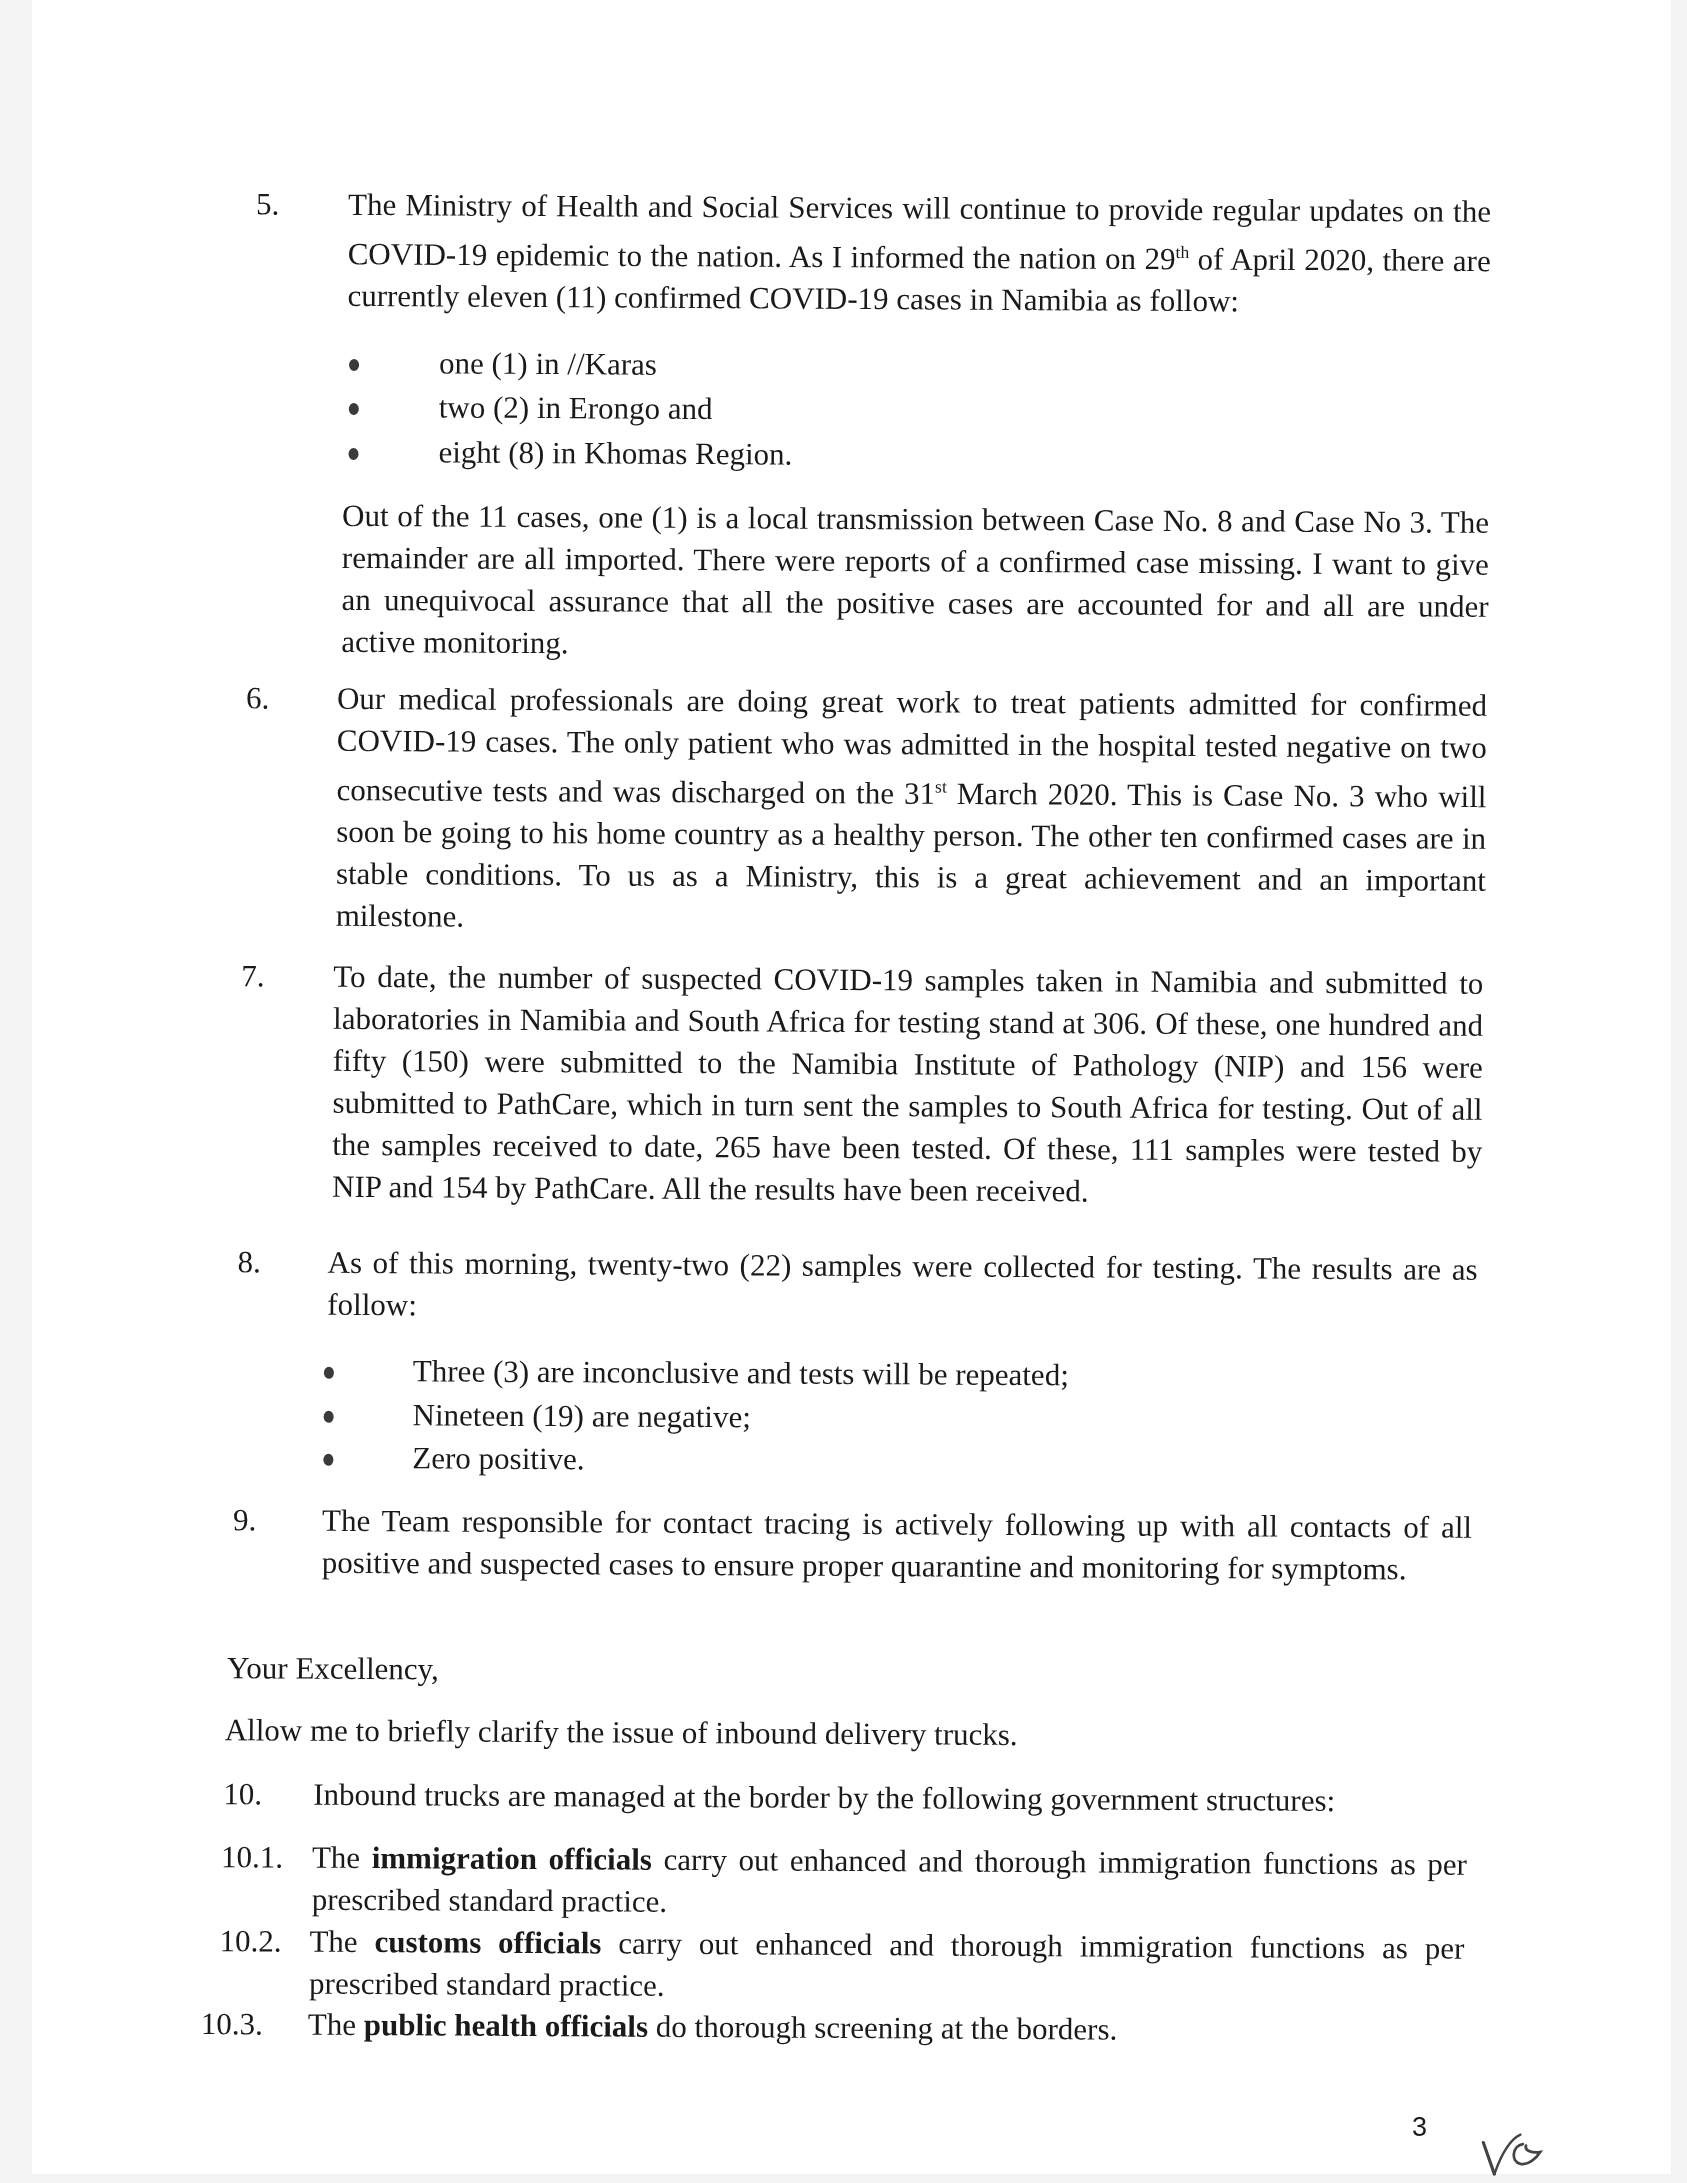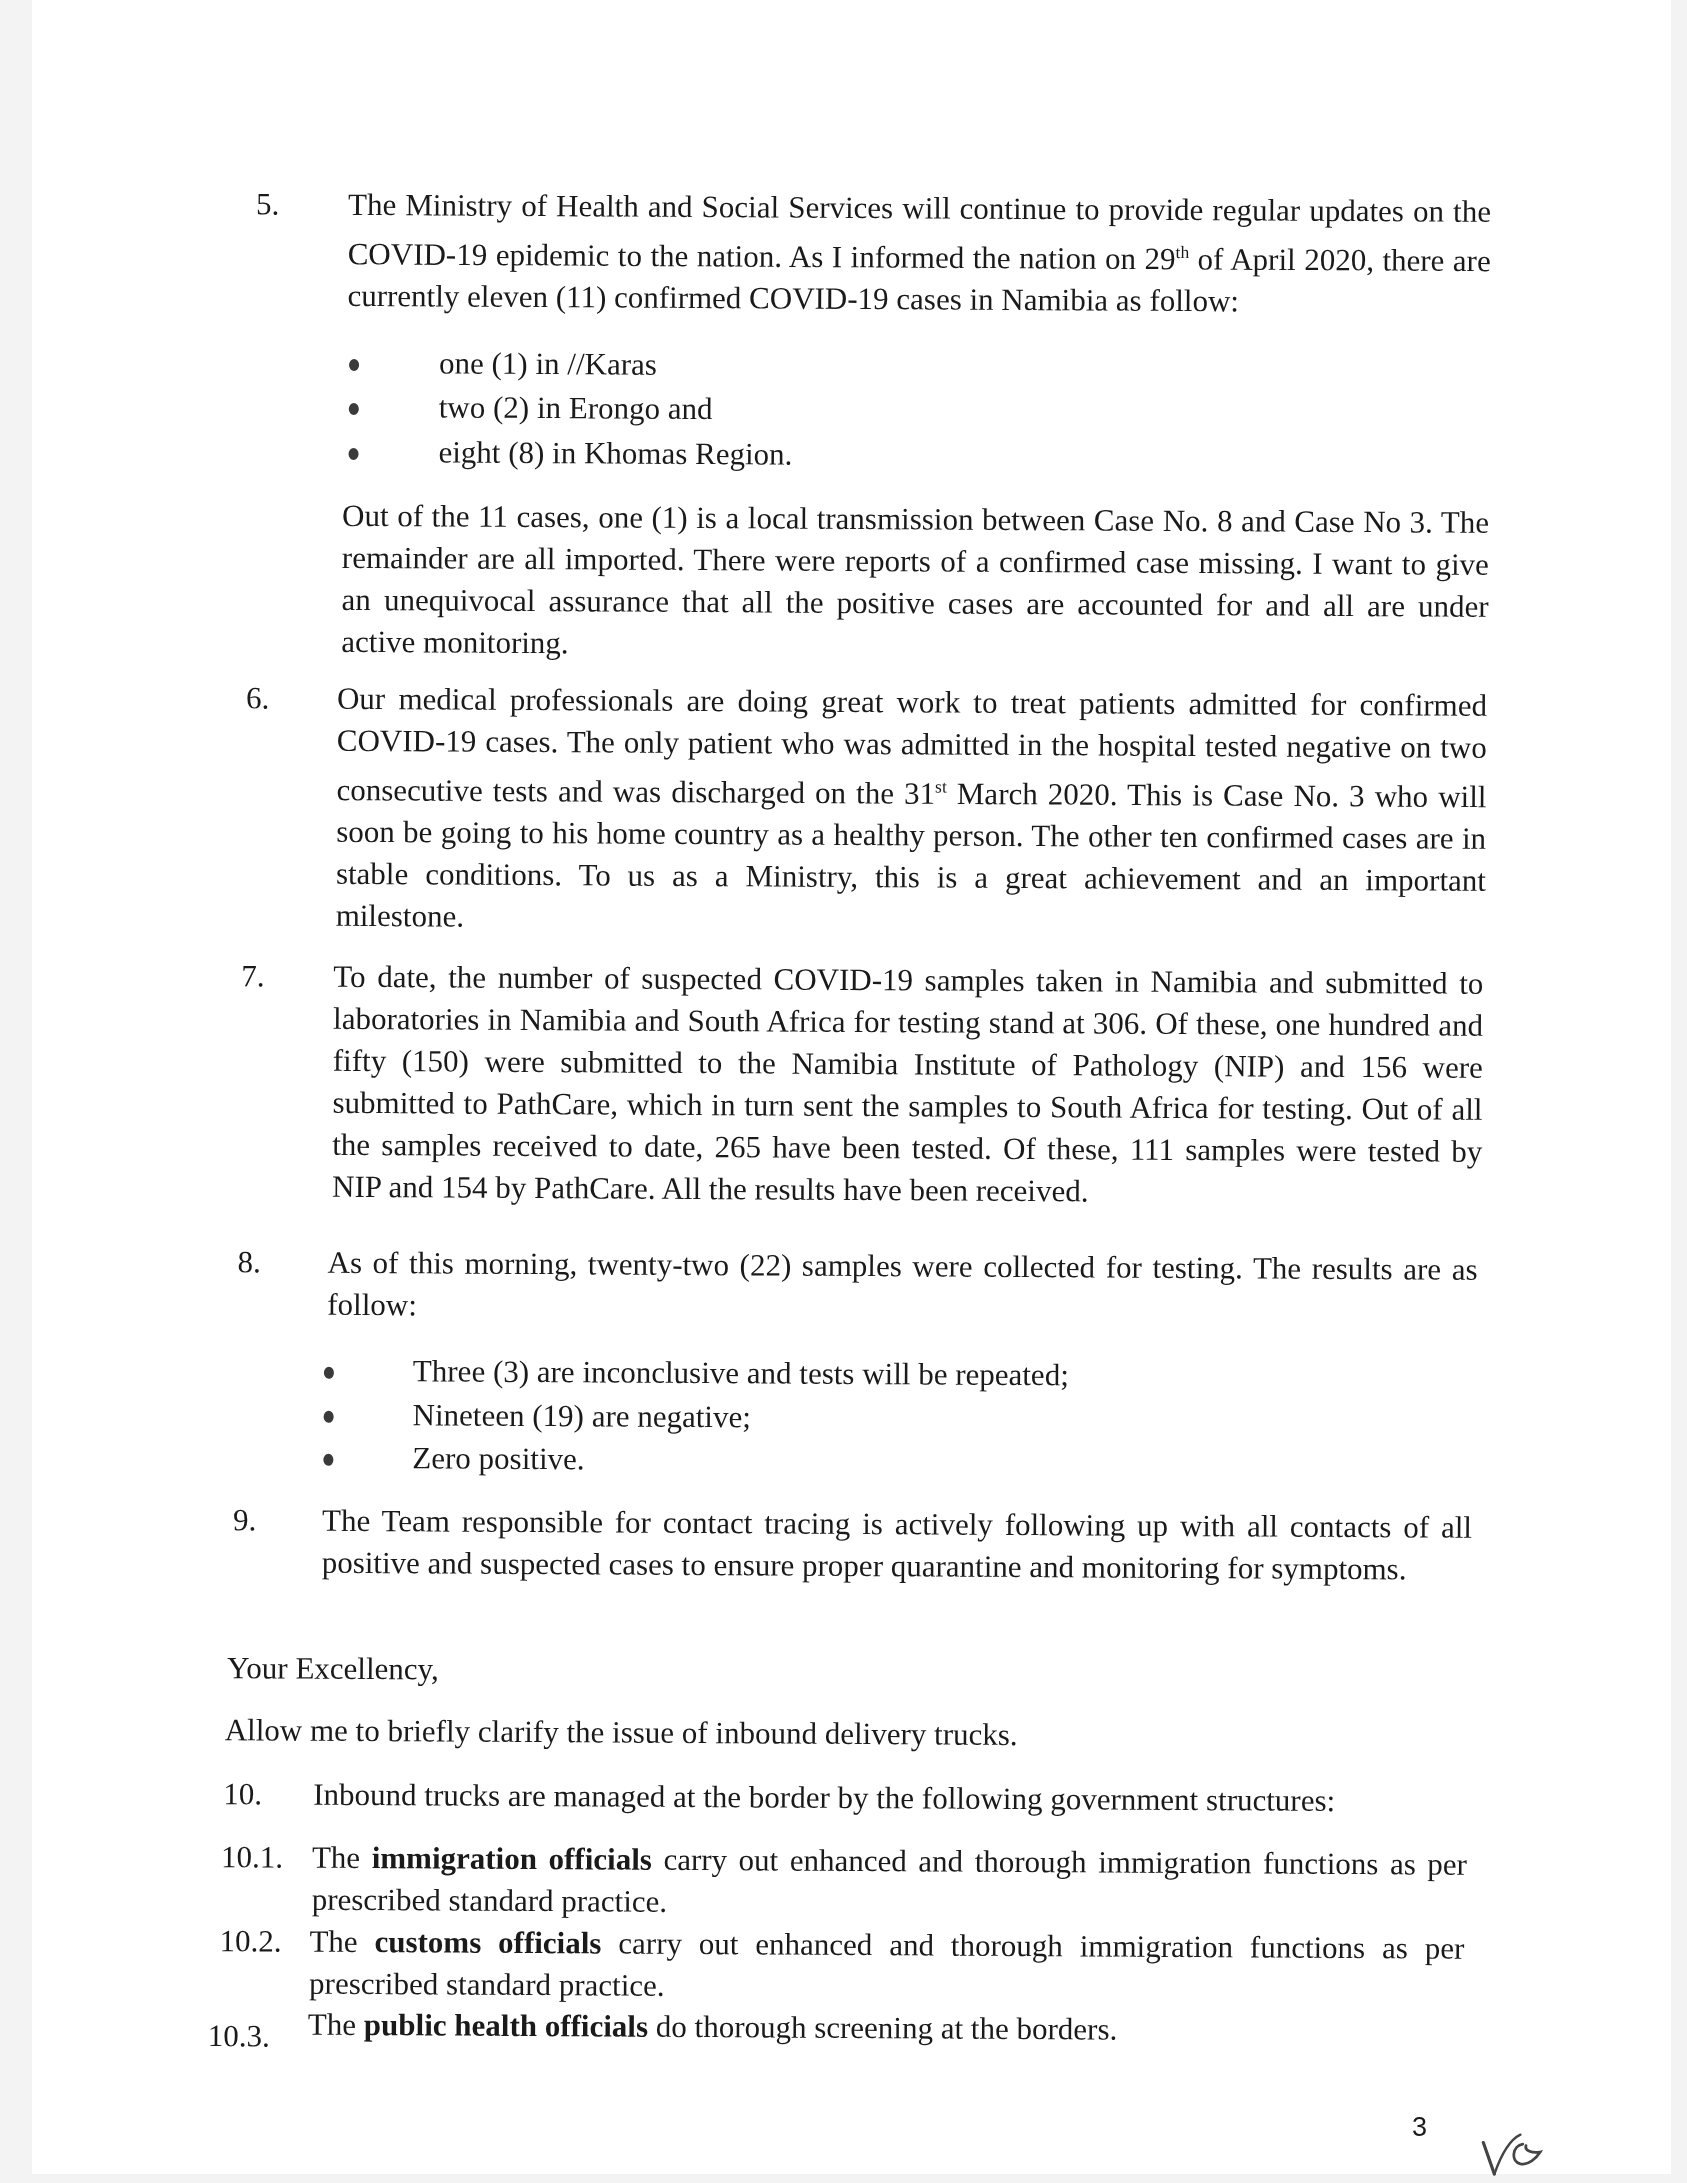--- a/index.html
+++ b/index.html
@@ -93,21 +93,21 @@
   <div class="num" style="left:195px; top:1840px;text-align:center;">10.1.</div>
   <div class="para" style="left:286px; top:1840px; width:1155px;">
     <span>The </span><b>immigration officials</b><span> carry out enhanced and thorough immigration functions as per prescribed standard practice.</span>
   </div>
 
   <div class="num" style="left:194px; top:1924px;">10.2.</div>
   <div class="para" style="left:284px; top:1924px; width:1155px;">
     <span>The </span><b>customs officials</b><span> carry out enhanced and thorough immigration functions as per prescribed standard practice.</span>
   </div>
 
-  <div class="num" style="left:183px; top:2007px;margin-top:12px;">10.3.</div>
+  <div class="num" style="left:176px; top:2007px;">10.3.</div>
   <div class="plain" style="left:283px; top:2007px;">
     <span>The </span><b>public health officials</b><span> do thorough screening at the borders.</span>
   </div>
  </div>
 
   <div class="pagenum" style="left:1380px; top:2112px;">3</div>
 
   <svg class="initials" style="left:1445px; top:2128px;" width="79" height="48" viewBox="0 0 100 60">
     <path d="M8 18 L22 58" stroke="#444" stroke-width="4" fill="none" stroke-linecap="round"></path>
     <path d="M22 58 C30 35, 40 15, 55 8" stroke="#444" stroke-width="3" fill="none" stroke-linecap="round"></path>

